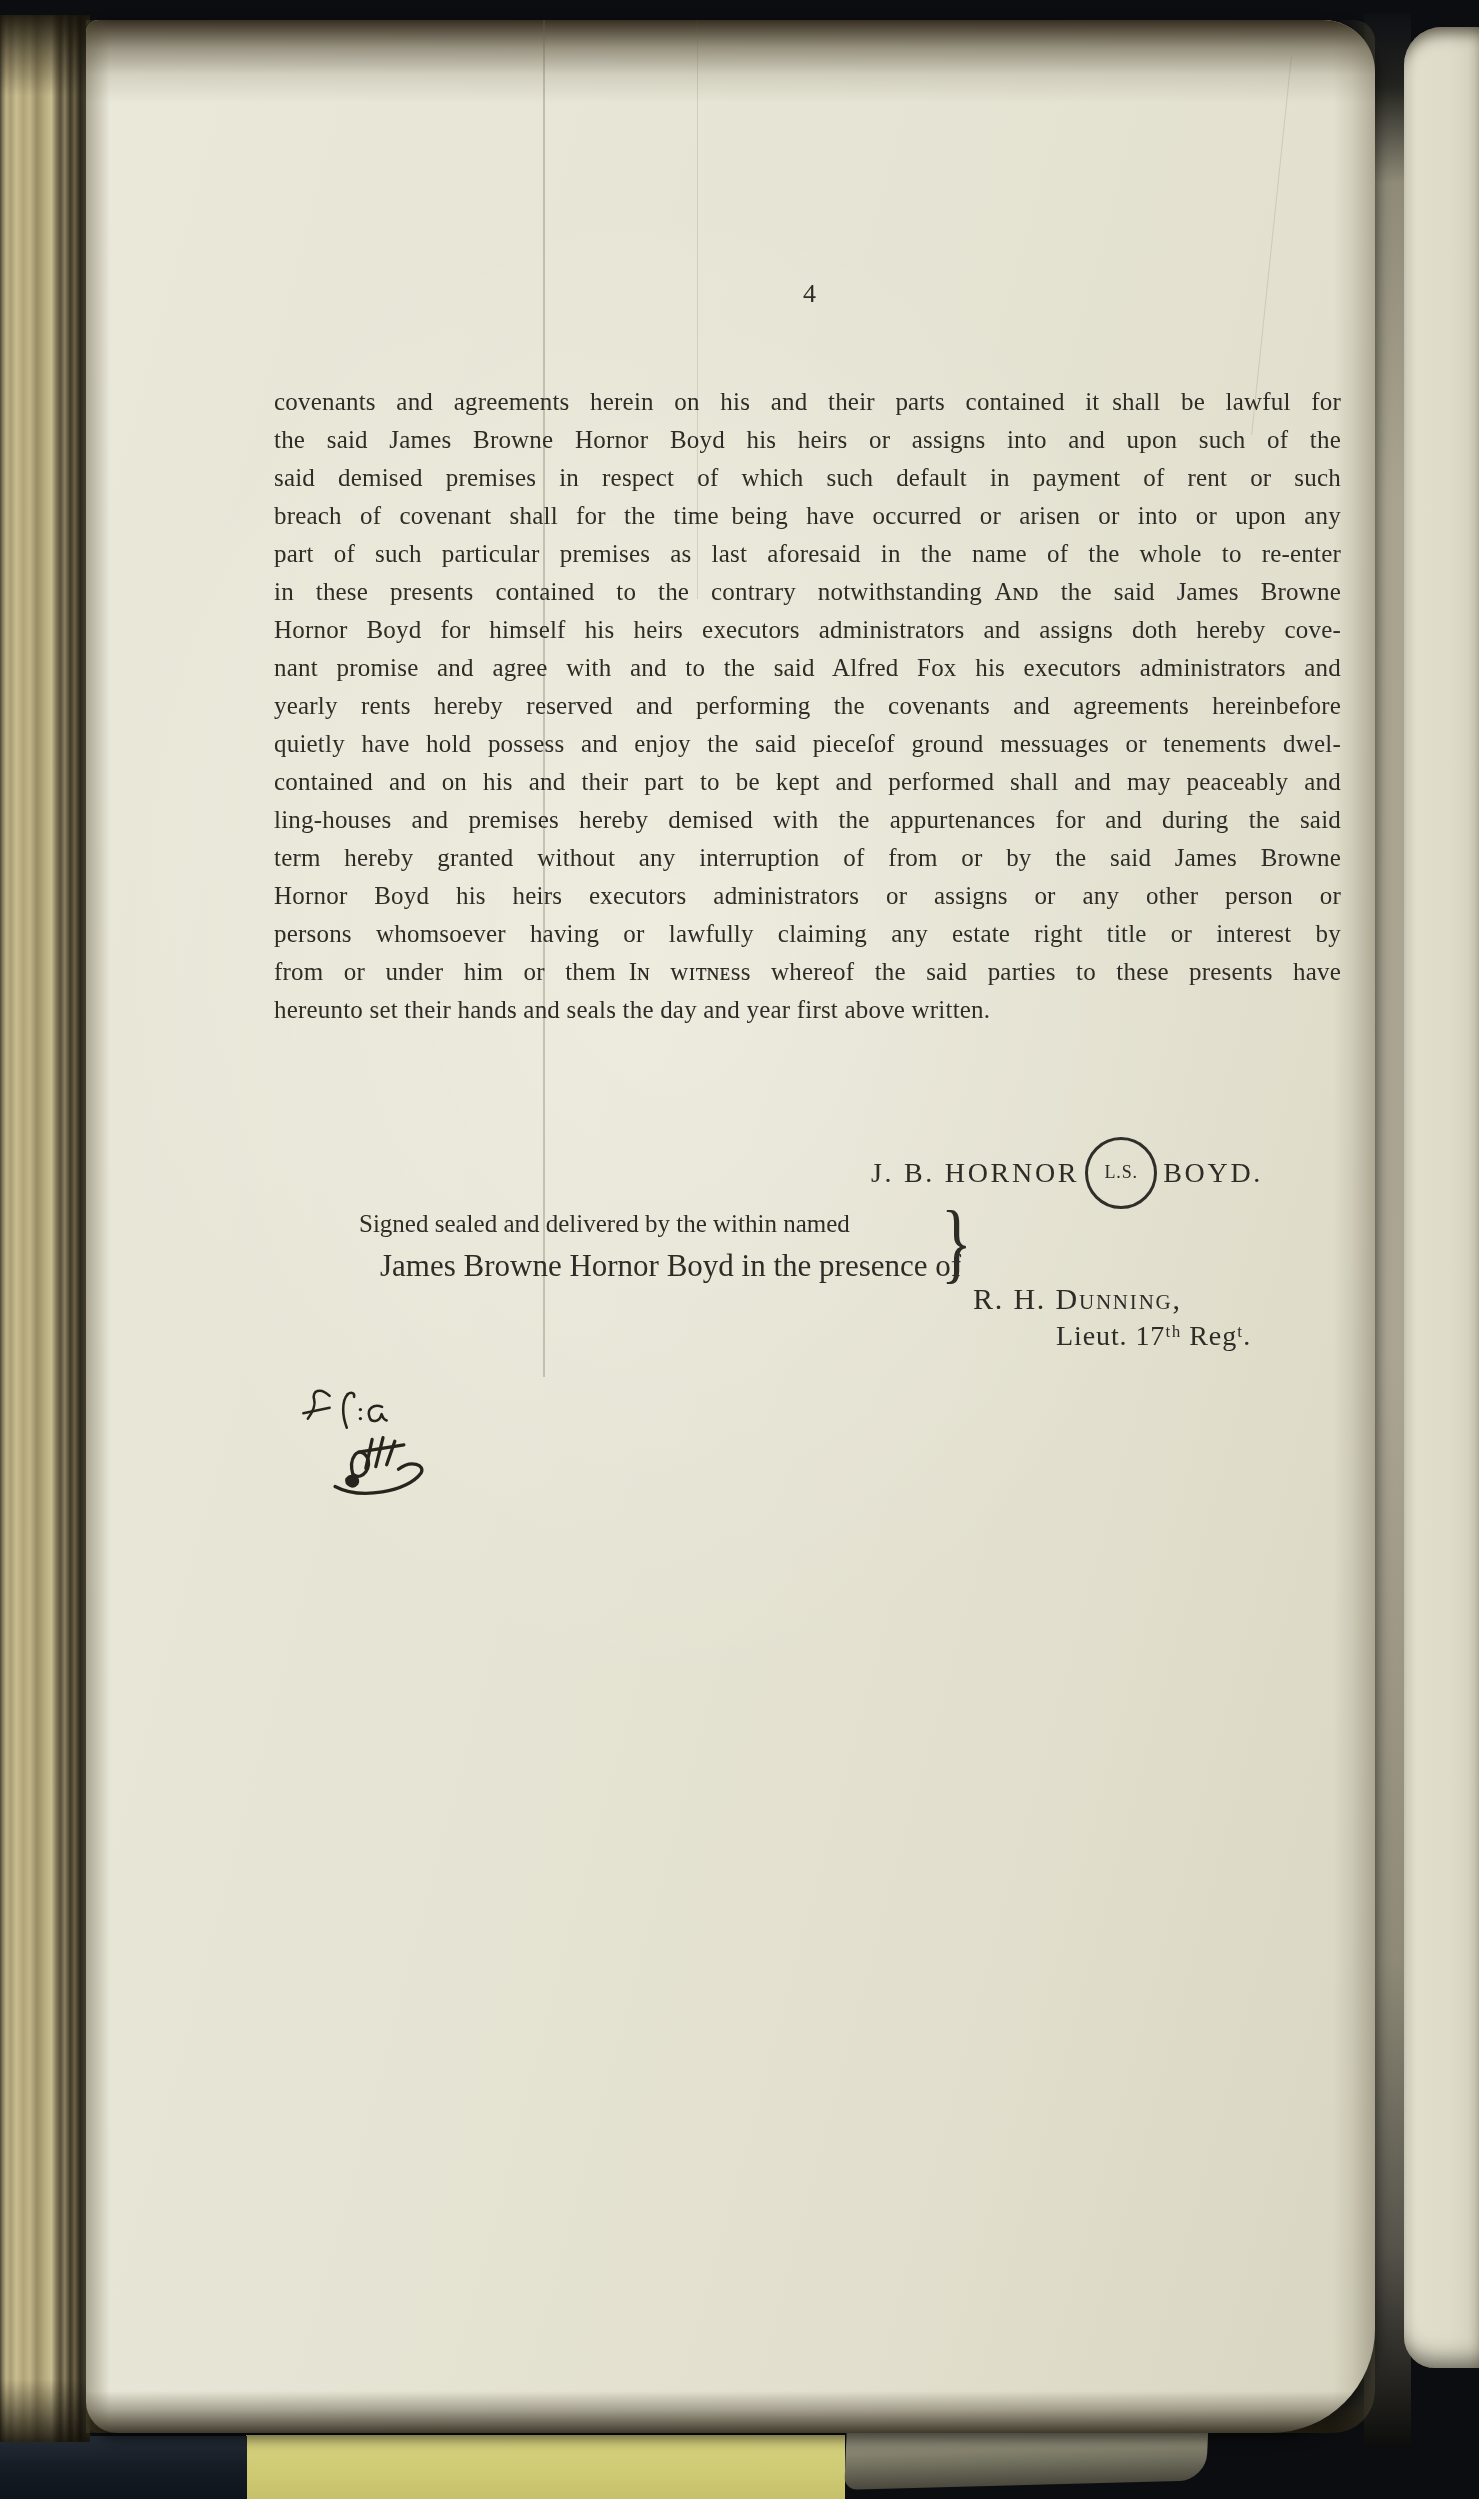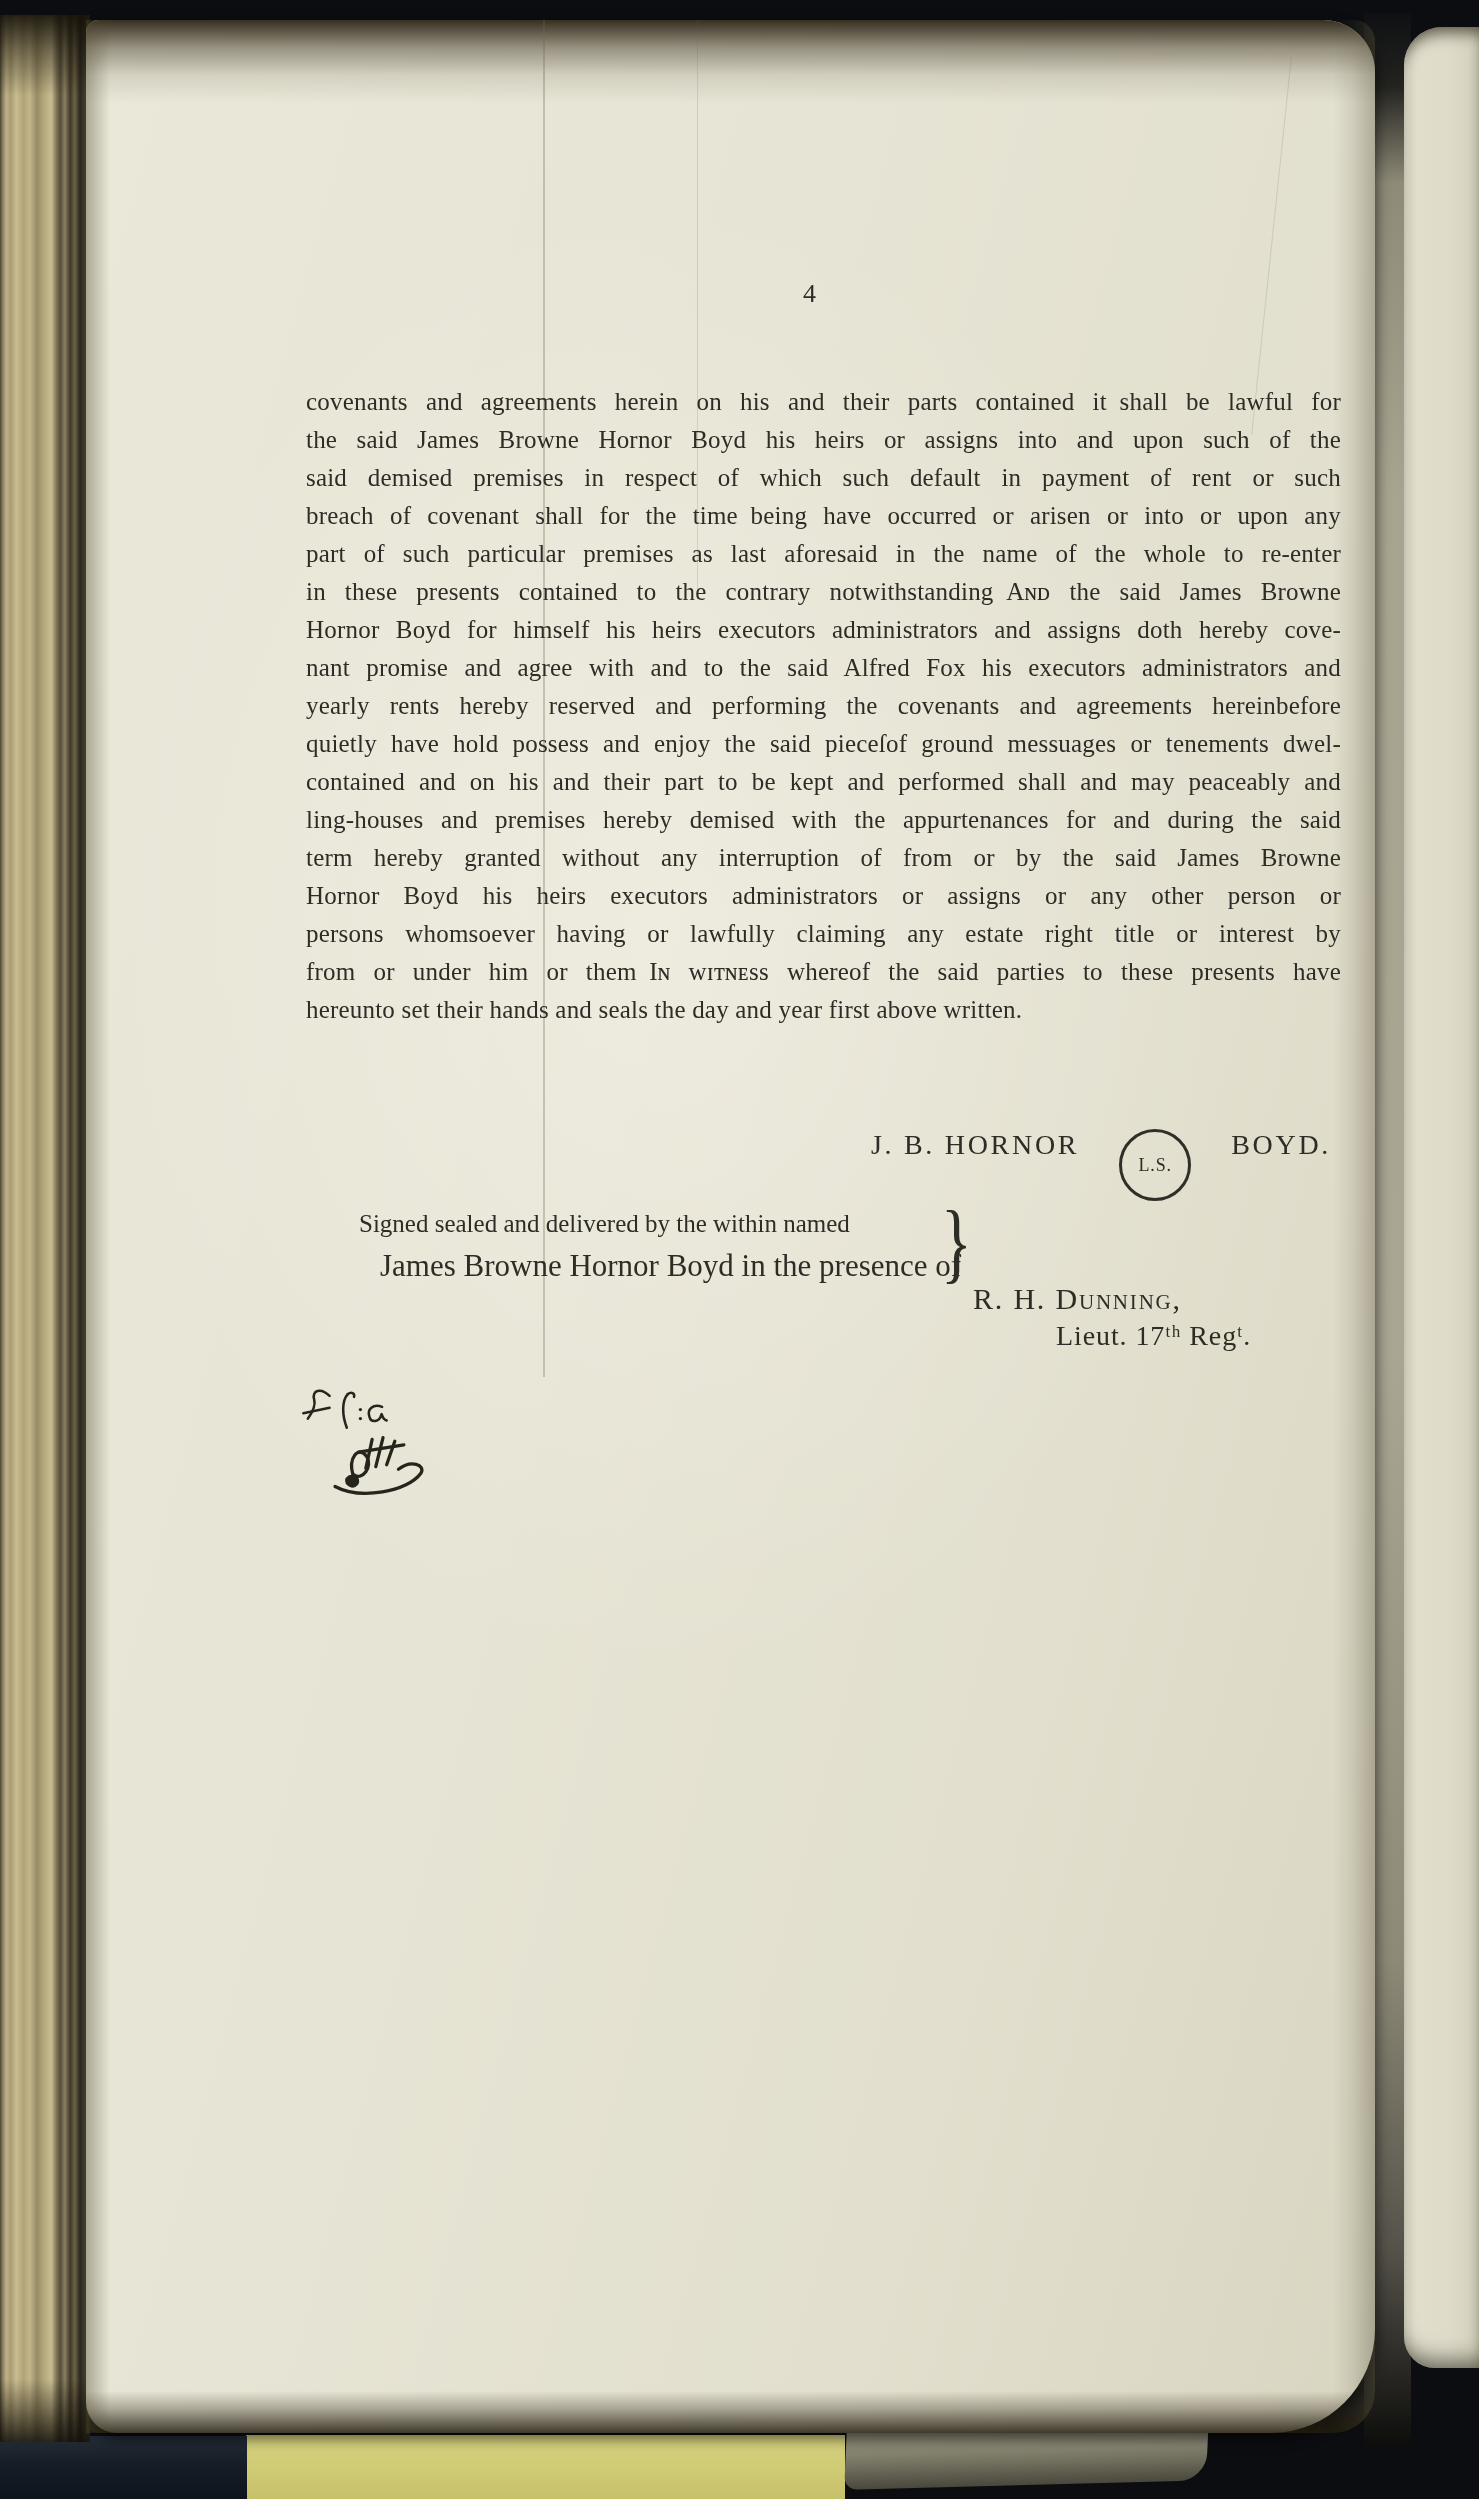--- a/index.html
+++ b/index.html
@@ -97,25 +97,25 @@
   
   .ink{color:#2e2c26;}
   #page-number{
     left:778px;top:279px;width:63px;text-align:center;
     font-size:26px;z-index:6;
   }
   #body-text{
     left:274px;top:383px;width:1067px;z-index:6;
     font-size:25px;line-height:38px;letter-spacing:0.2px;
   }
-  #body-text .bline{text-align:justify;text-align-last:justify;white-space:normal;margin-left:32px;}
+  #body-text .bline{text-align:justify;text-align-last:justify;white-space:normal;}
   #body-text .bline.last{text-align-last:left;}
 
   #signature-row{
-    left:871px;top:1129px;height:87px;display:flex;align-items:flex-start;gap:40px;
+    left:871px;top:1129px;height:87px;display:flex;align-items:center;gap:6px;
     z-index:6;font-size:28px;letter-spacing:2.7px;
   }
   #seal{
     width:72px;height:72px;border:3.6px solid #2f2e28;border-radius:50%;
     display:flex;align-items:center;justify-content:center;
     font-size:18px;letter-spacing:0.9px;box-sizing:border-box;
   }
   #attestation-line1{left:359px;top:1210px;font-size:25px;z-index:6;}
   #attestation-line2{left:380px;top:1248px;font-size:31px;z-index:6;}
   #attestation-brace{

